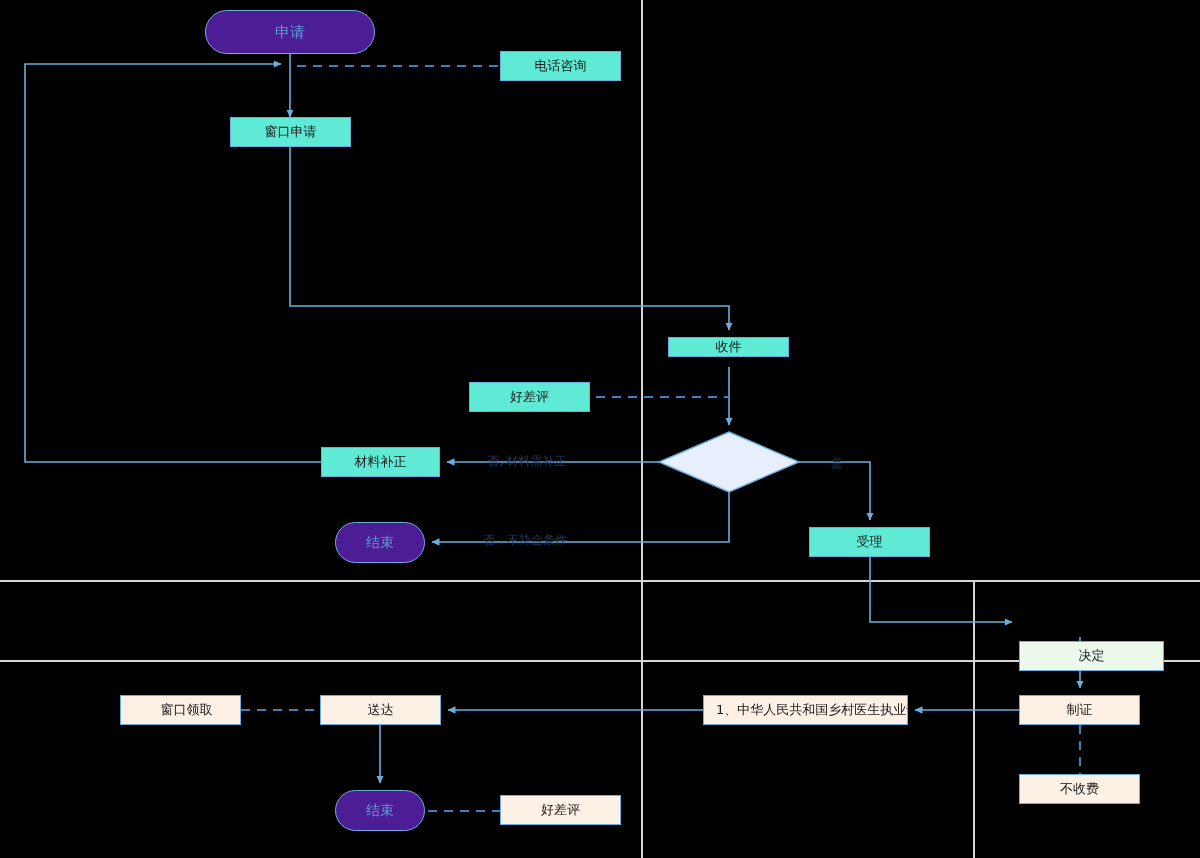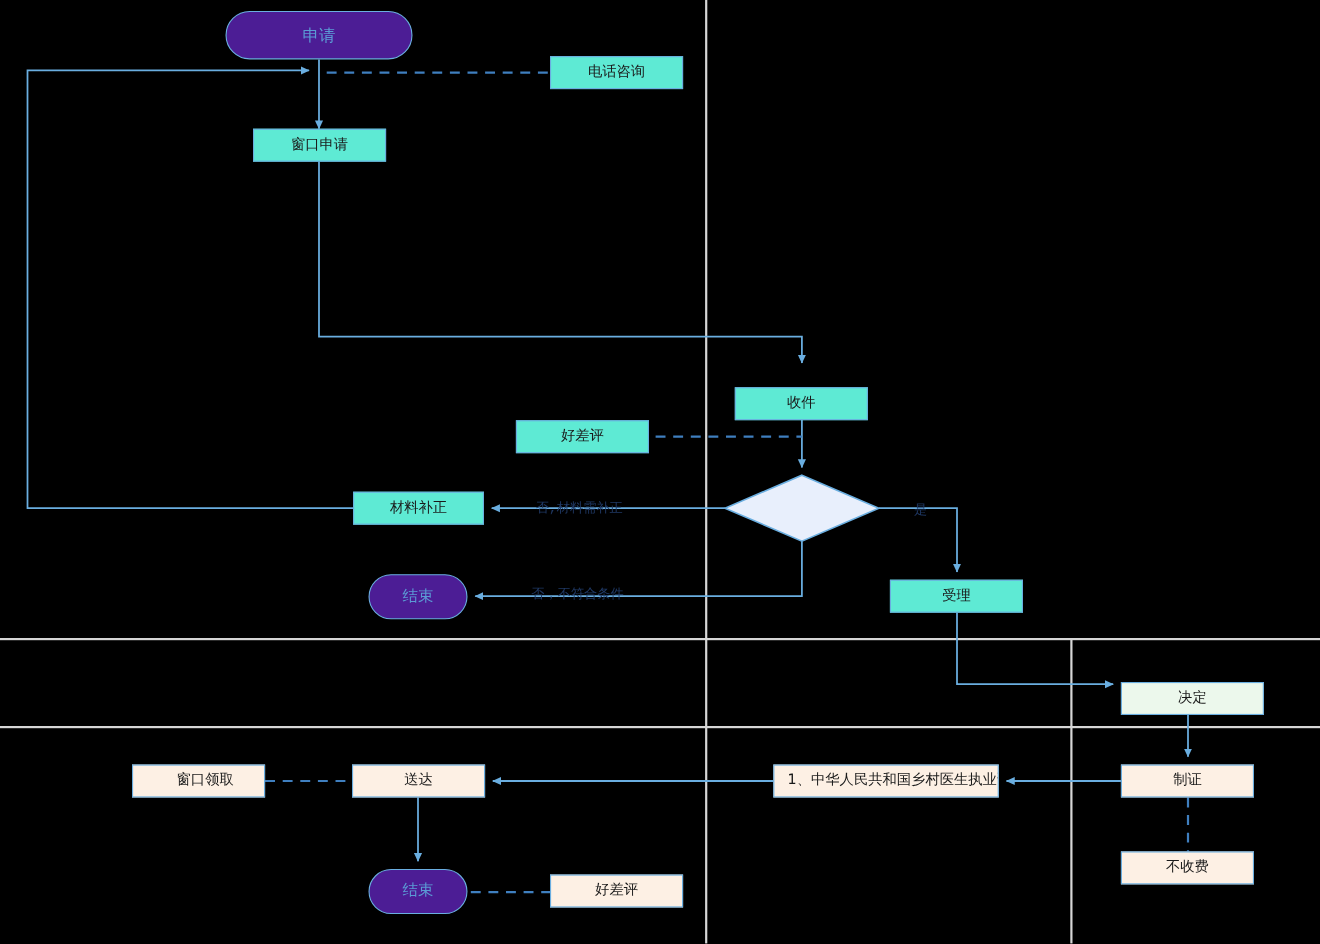--- a/index.html
+++ b/index.html
@@ -151,32 +151,32 @@
   <svg class="diamond-svg" width="1200" height="858" viewBox="0 0 1200 858">
     <polygon points="729,432 799,462 729,492 659,462" fill="#e8effc" stroke="#6aaee0" stroke-width="1.4"></polygon>
   </svg>
 
   <div class="node terminal" style="left:205px; top:10px; width:170px; height:44px; font-size:15px;">申请</div>
 
   <div class="node process" style="left:500px; top:51px; width:121px; height:30px;">电话咨询</div>
 
   <div class="node process" style="left:230px; top:117px; width:121px; height:30px;">窗口申请</div>
 
-  <div class="node process" style="left:668px; top:352px; width:121px; height:30px;">收件</div>
+  <div class="node process" style="left:668px; top:337px; width:121px; height:20px;">收件</div>
 
   <div class="node process" style="left:469px; top:382px; width:121px; height:30px;">好差评</div>
 
 
   <div class="node process" style="left:321px; top:447px; width:119px; height:30px; z-index:6;">材料补正</div>
 
   <div class="node terminal" style="left:335px; top:522px; width:90px; height:41px; font-size:14px; z-index:6;">结束</div>
 
   <div class="node process" style="left:809px; top:527px; width:121px; height:30px;">受理</div>
 
-  <div class="node green" style="left:1019px; top:620px; width:130px; height:30px;">决定</div>
+  <div class="node green" style="left:1019px; top:641px; width:145px; height:30px;">决定</div>
 
   <div class="node peach" style="left:120px; top:695px; width:121px; height:30px;padding-left:12px;">窗口领取</div>
 
   <div class="node peach" style="left:320px; top:695px; width:121px; height:30px;">送达</div>
 
   <div class="node peach" style="left:703px; top:695px; width:205px; height:30px; justify-content:flex-start; padding-left:12px; font-size:13px;">1、中华人民共和国乡村医生执业证</div>
 
   <div class="node peach" style="left:1019px; top:695px; width:121px; height:30px;">制证</div>
 
   <div class="node peach" style="left:1019px; top:774px; width:121px; height:30px;">不收费</div>

